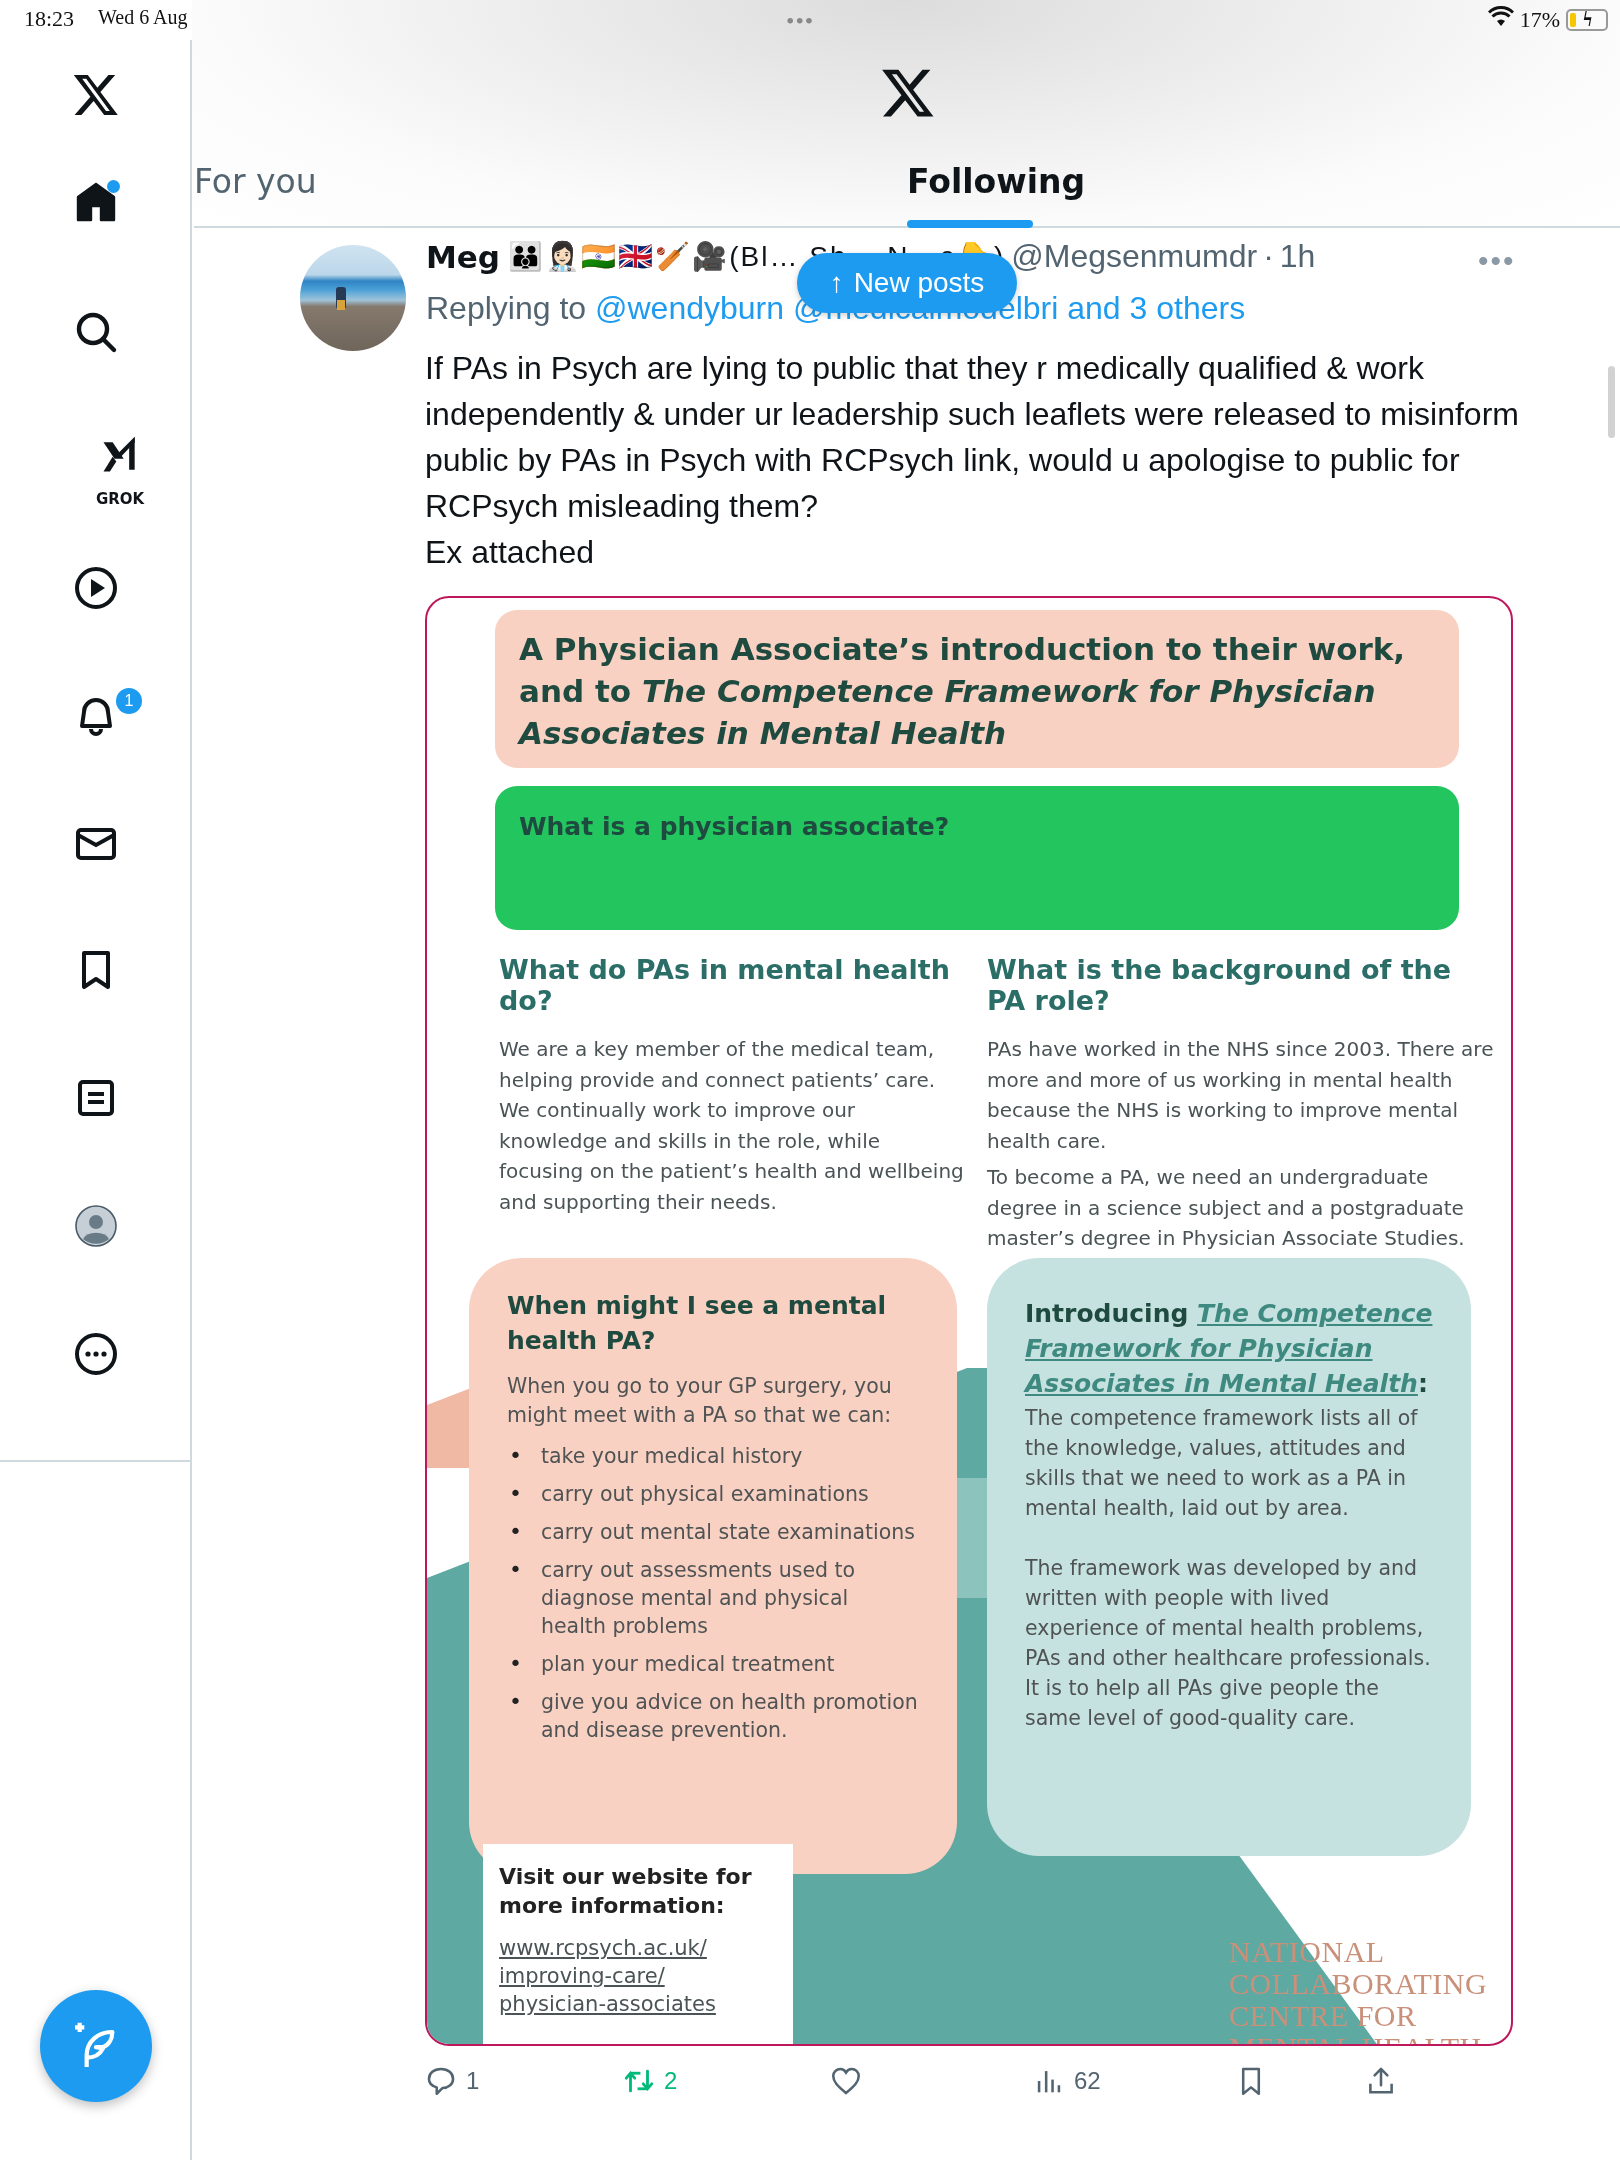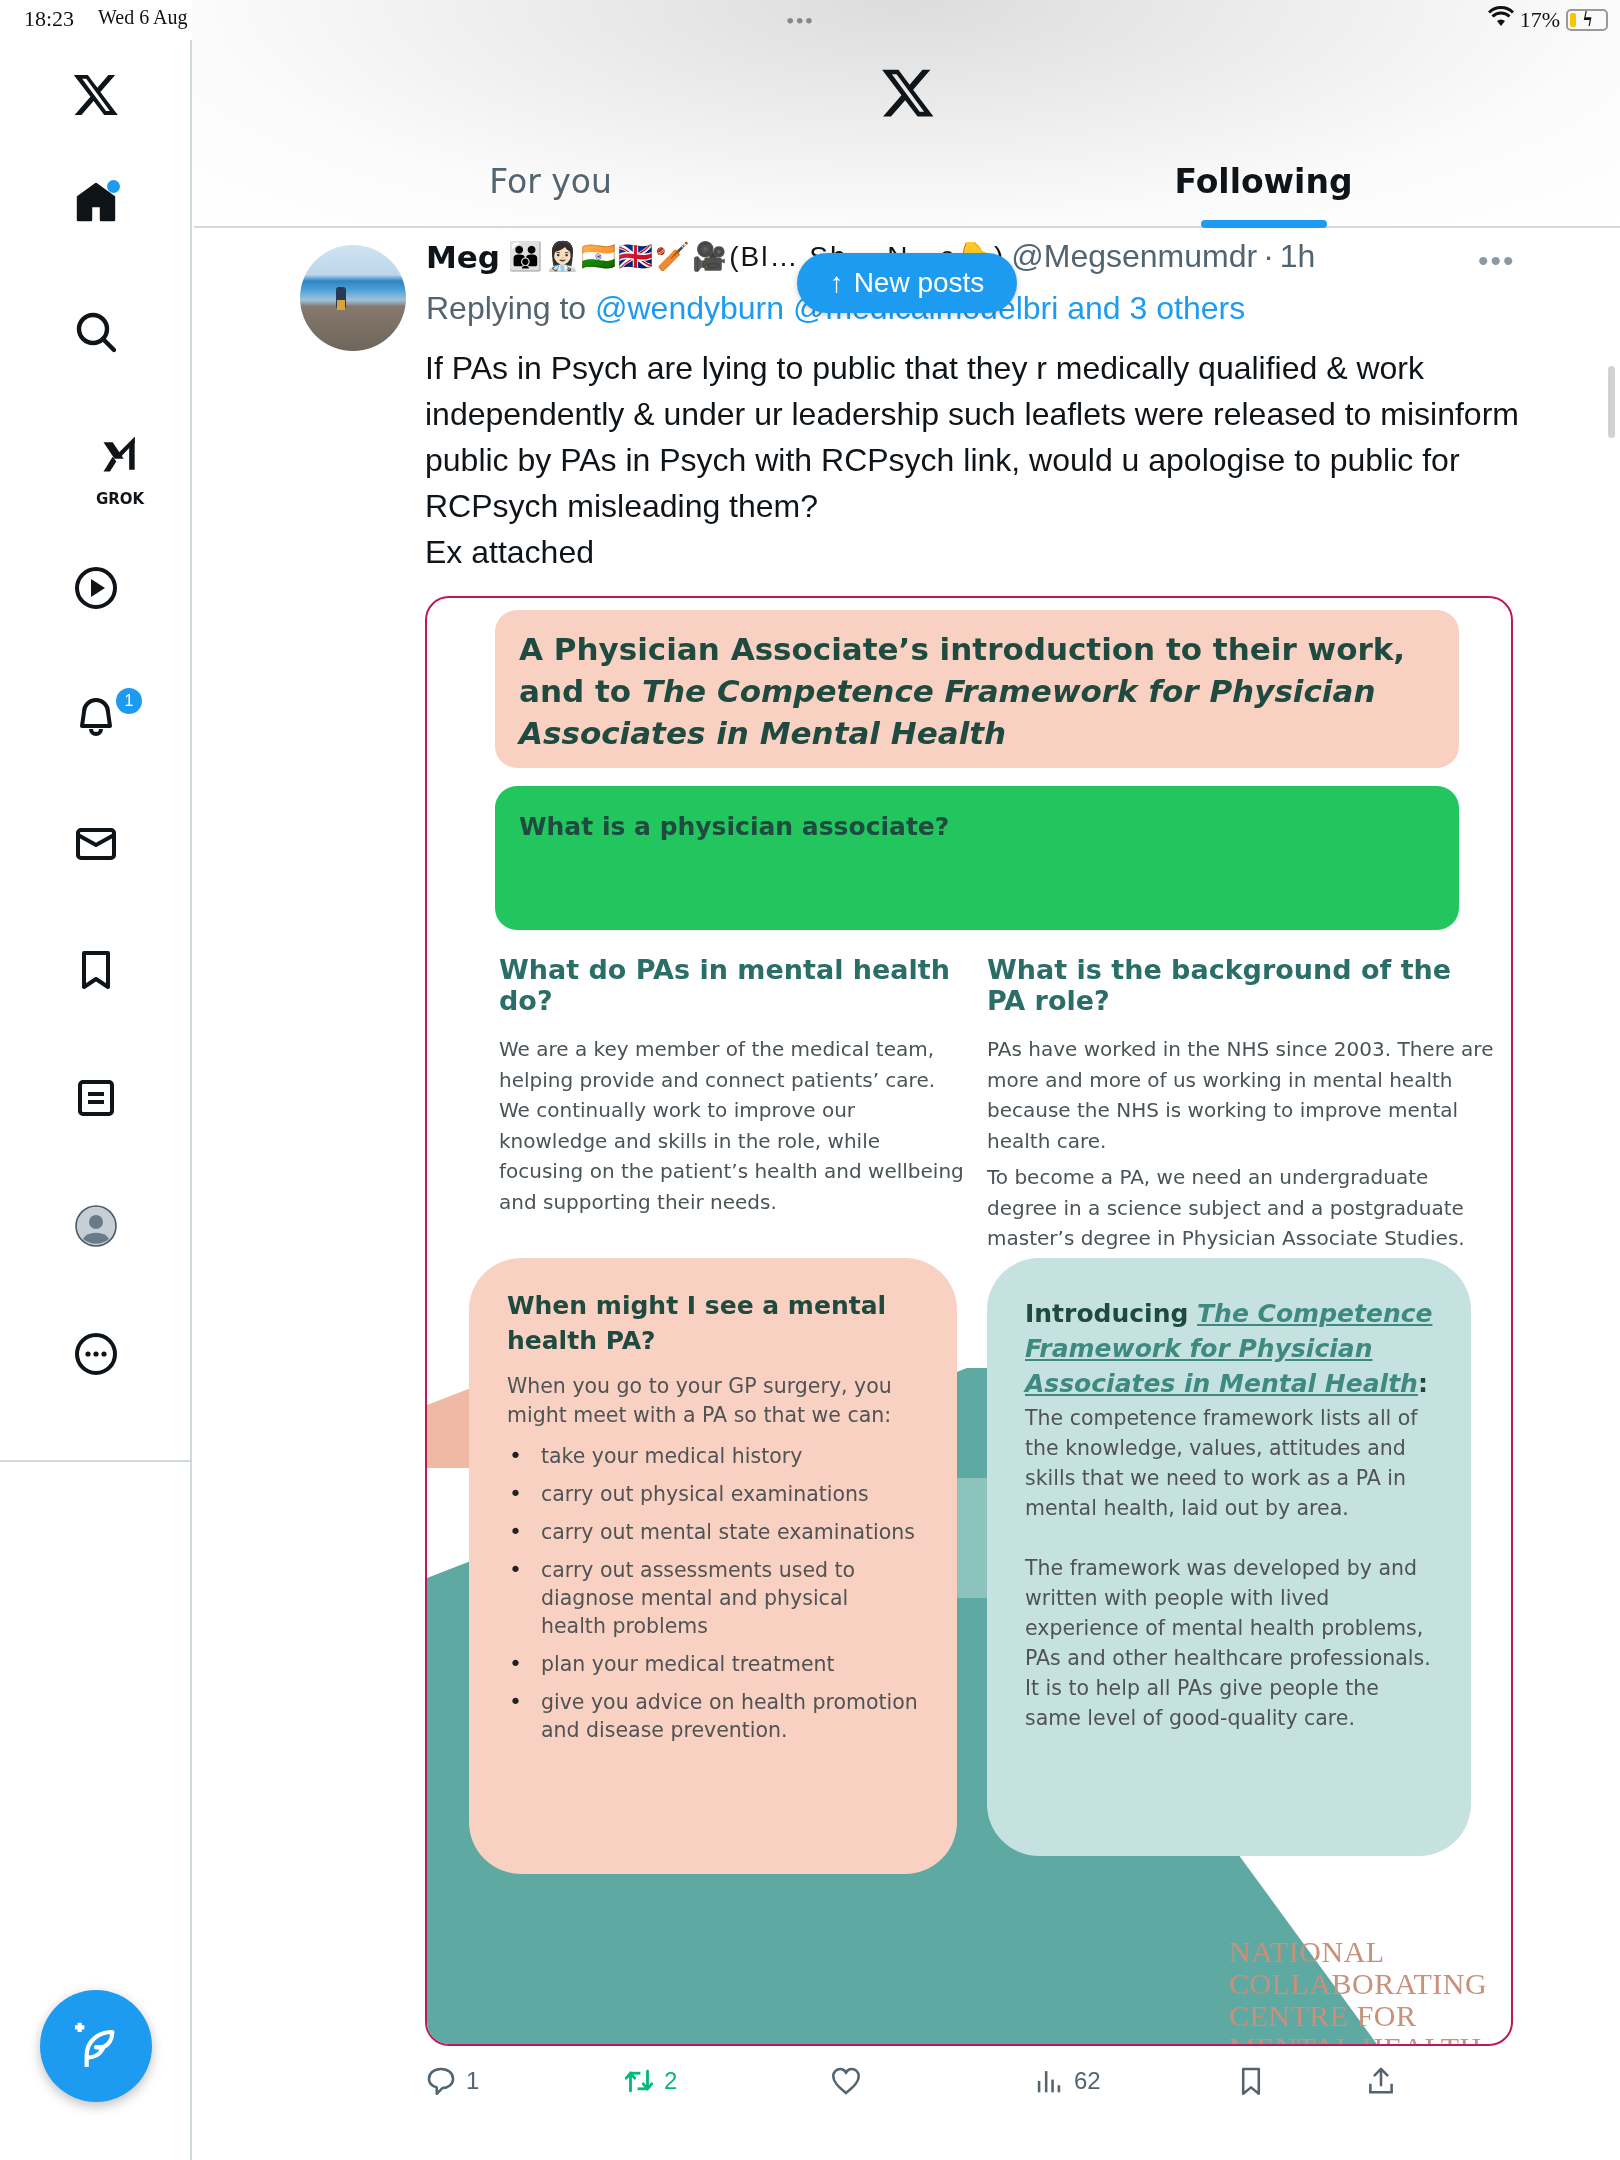--- a/index.html
+++ b/index.html
@@ -29,21 +29,21 @@
   .badge-count { position: absolute; top: 2px; right: -16px; min-width: 26px; height: 26px; background: #1d9bf0; border-radius: 13px; color: #fff; font-size: 16px; line-height: 26px; text-align: center; }
   .grok-label { position: absolute; bottom: -4px; left: 0; width: 60px; text-align: center; font-size: 15px; font-weight: bold; color: #0f1419; font-family: "DejaVu Sans", sans-serif; }
 
   .fab { position: absolute; left: 40px; top: 1990px; width: 112px; height: 112px; border-radius: 50%; background: #1d9bf0;
     box-shadow: 0 4px 12px rgba(0,0,0,0.25); display: flex; align-items: center; justify-content: center; cursor: pointer; }
   .fab svg { width: 56px; height: 56px; }
 
   
   .x-logo-main { position: absolute; left: 880px; top: 64px; width: 56px; height: 56px; }
   .tabs { position: absolute; left: 194px; top: 150px; width: 1426px; height: 78px; display: flex; border-bottom: 2px solid #cfd9de; }
-  .tab { flex: 1; position: relative; display: flex; justify-content: center; align-items: flex-start; padding-top: 12px; font-size: 33px; color: #536471; cursor: pointer; font-family: "DejaVu Sans", sans-serif; }
+  .tab { flex: 1; position: relative; display: flex; justify-content: flex-start; align-items: flex-start; padding-top: 12px; font-size: 33px; color: #536471; cursor: pointer; font-family: "DejaVu Sans", sans-serif; }
   .tab.active { color: #0f1419; font-weight: bold; }
   .tab .underline { position: absolute; bottom: -2px; width: 126px; height: 8px; border-radius: 4px; background: #1d9bf0; }
 
   
   .avatar { position: absolute; left: 300px; top: 245px; width: 106px; height: 106px; border-radius: 50%; overflow: hidden;
     background: linear-gradient(180deg, #cfe3f0 0%, #bcd7ea 28%, #2f84c4 34%, #4aa0d6 42%, #9fc3d9 52%, #86796d 58%, #6f655a 100%); }
   .avatar .person { position: absolute; left: 36px; top: 42px; width: 10px; height: 22px; background: #263a55; border-radius: 3px; }
   .avatar .person2 { position: absolute; left: 37px; top: 55px; width: 8px; height: 10px; background: #d8a43a; }
 
   .tweet-head { position: absolute; left: 426px; top: 238px; display: flex; align-items: center; white-space: nowrap; font-size: 32px; }
@@ -299,20 +299,26 @@
           <li>give you advice on health promotion and disease prevention.</li>
         </ul>
       </div>
 
       <div class="l-intro">
         <h3><span>Introducing </span><span class="link">The Competence Framework for Physician Associates in Mental Health</span><span>:</span></h3>
         <p>The competence framework lists all of the knowledge, values, attitudes and skills that we need to work as a PA in mental health, laid out by area.</p>
         <p>The framework was developed by and written with people with lived experience of mental health problems, PAs and other healthcare professionals. It is to help all PAs give people the same level of good-quality care.</p>
       </div>
 
+      <div class="l-visit">
+        <h4>Visit our website for more information:</h4>
+        <a>www.rcpsych.ac.uk/</a>
+        <a>improving-care/</a>
+        <a>physician-associates</a>
+      </div>
 
       <div class="l-nccmh">
         <div>NATIONAL</div>
         <div>COLLABORATING</div>
         <div>CENTRE FOR</div>
         <div>MENTAL HEALTH</div>
       </div>
     </div>
   </div>
 

